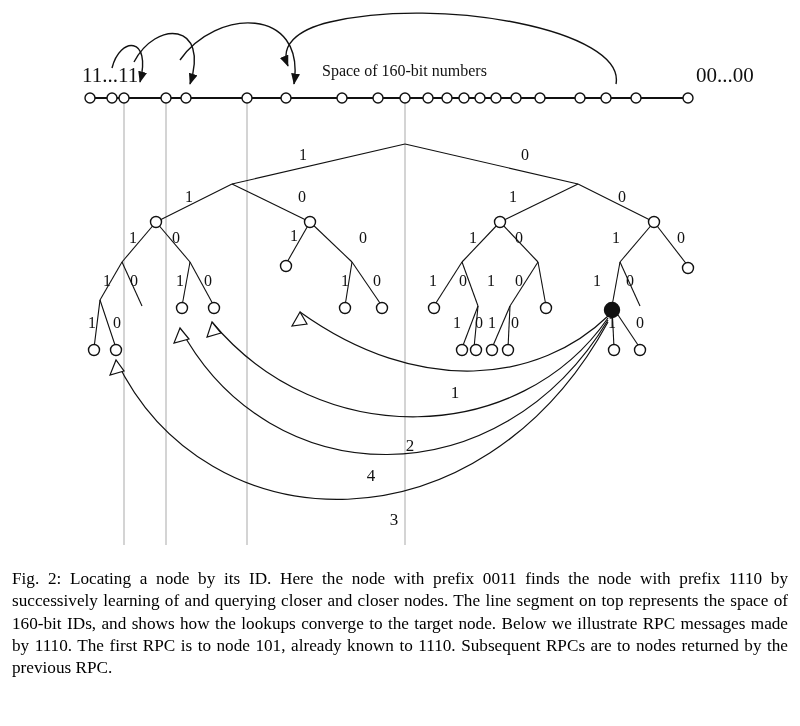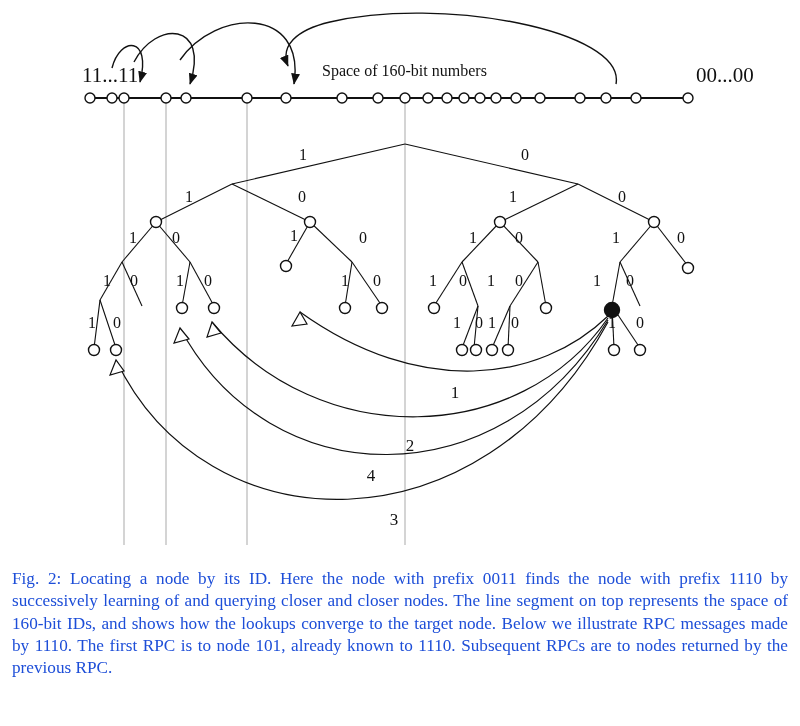--- a/index.html
+++ b/index.html
@@ -29,21 +29,21 @@
   }
   .caption {
     position: absolute;
     left: 12px;
     top: 568px;
     width: 776px;
     font-family: "Liberation Serif", serif;
     font-size: 17.2px;
     line-height: 1.30;
     text-align: justify;
-    color: #1d4ed8;
+    color: #000000;
   }
   text {
     font-family: "Liberation Serif", serif;
     fill: #111111;
   }
   .lbl-bit {
     font-size: 16px;
   }
   .lbl-end {
     font-size: 21px;

